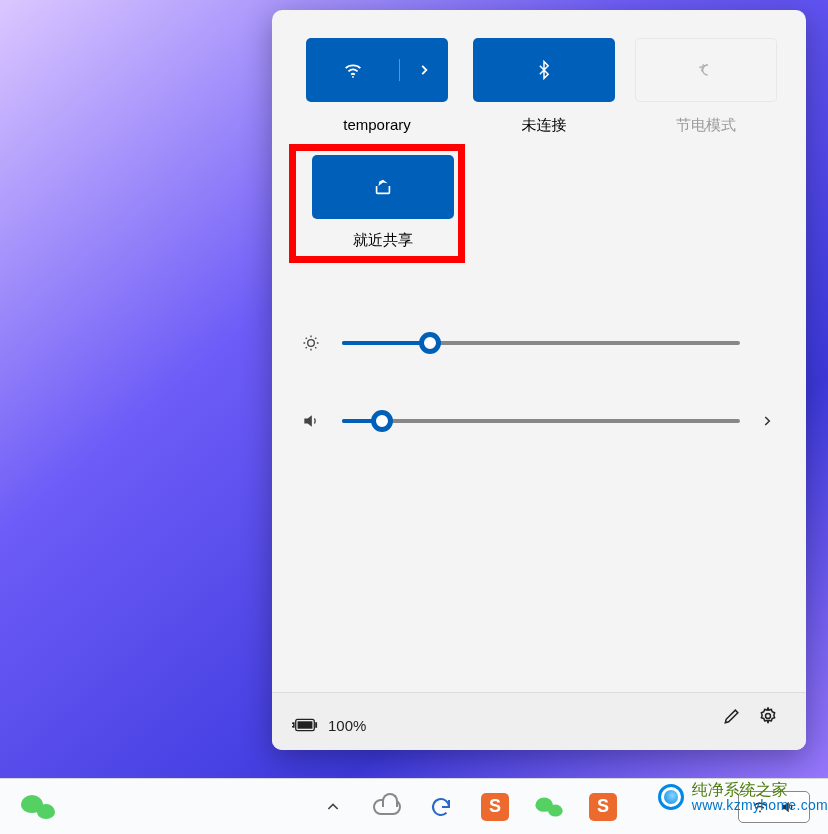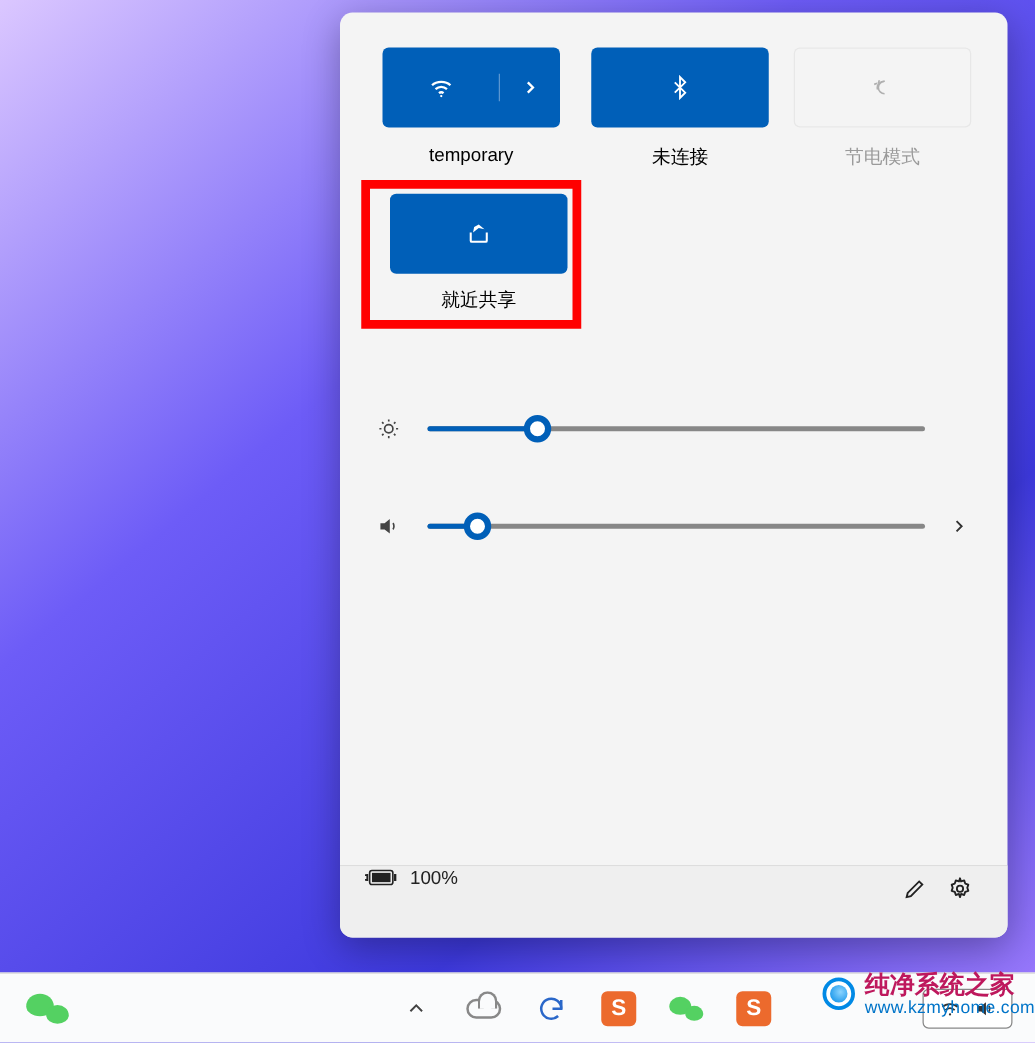--- a/index.html
+++ b/index.html
@@ -38,21 +38,21 @@
     .slider-track { flex: 1; height: 4px; background: #878787; border-radius: 3px; position: relative; }
     .slider-fill { position: absolute; left: 0; top: 0; bottom: 0; background: #005fb8; border-radius: 3px; }
     .slider-thumb {
       position: absolute; width: 22px; height: 22px; border-radius: 50%; background: #fff;
       border: 5px solid #005fb8; top: 50%; transform: translate(-50%, -50%); cursor: pointer;
     }
     .slider-arrow { width: 18px; color: #333; }
     
     .panel-footer {
       position: absolute; bottom: 0; left: 0; right: 0; height: 58px; border-top: 1px solid #ddd;
-      display: flex; align-items: flex-start; padding: 0 20px; background: #efefef; border-radius: 0 0 10px 10px;
+      display: flex; align-items: flex-end; padding: 16px 20px; background: #efefef; border-radius: 0 0 10px 10px;
     }
     .battery { display: flex; align-items: center; gap: 10px; font-size: 15px; color: #222; }
     .footer-spacer { flex: 1; }
     .footer-btn { width: 36px; height: 36px; display: flex; align-items: center; justify-content: center; cursor: pointer; border-radius: 4px; color: #333; }
     
     .taskbar {
       position: absolute; bottom: 0; left: 0; right: 0; height: 56px; background: #fafbfc;
       border-top: 1px solid #d8d8d8; display: flex; align-items: center; padding: 0 18px;
     }
     .taskbar-left { display: flex; gap: 14px; }
@@ -78,21 +78,21 @@
     
     .sogou-box { width: 28px; height: 28px; background: #ec6a2d; border-radius: 5px; color: #fff; font-weight: bold; display: flex; align-items: center; justify-content: center; font-size: 18px; }
     
     .watermark {
       position: absolute; bottom: 22px; right: 0; display: flex; align-items: center; gap: 8px;
       font-family: "Microsoft YaHei"; z-index: 100;
     }
     .wm-logo { width: 26px; height: 26px; border: 3px solid #0089e5; border-radius: 50%; position: relative; background: #fff; }
     .wm-logo::after { content: ""; position: absolute; inset: 3px; background: radial-gradient(circle at 60% 40%, #8bd4ff, #0089e5); border-radius: 50%; }
     .wm-text { display: flex; flex-direction: column; line-height: 1; }
-    .wm-title { font-size: 20px; font-weight: bold; color: #be185d; }
+    .wm-title { font-size: 16px; font-weight: normal; color: #4d7c0f; }
     .wm-url { font-size: 14px; color: #0074c8; letter-spacing: 0.3px; }
     
     svg { display: block; }
   </style>
 </head>
 <body>
 
 <div class="quick-panel">
   <div class="tiles-grid">
 

